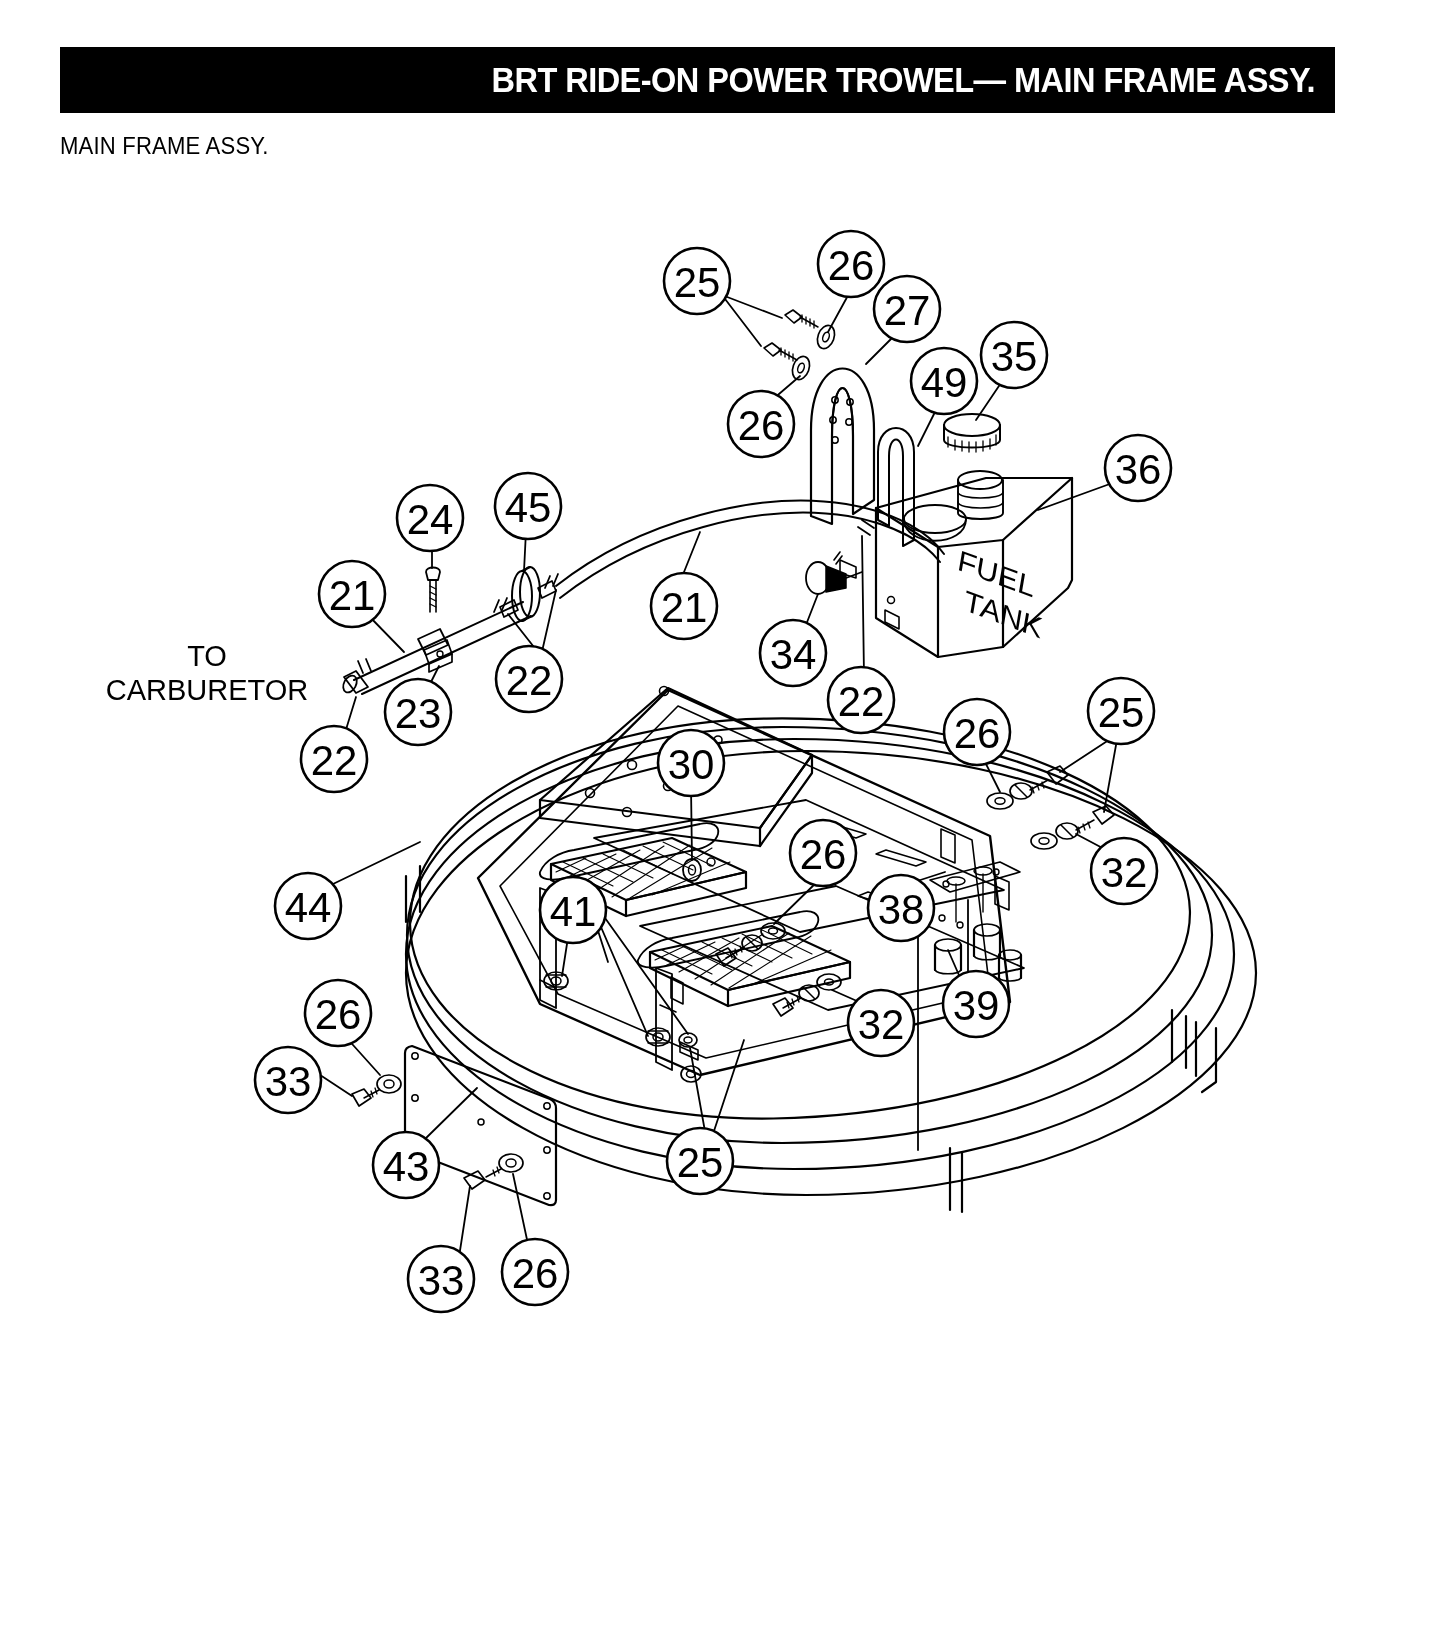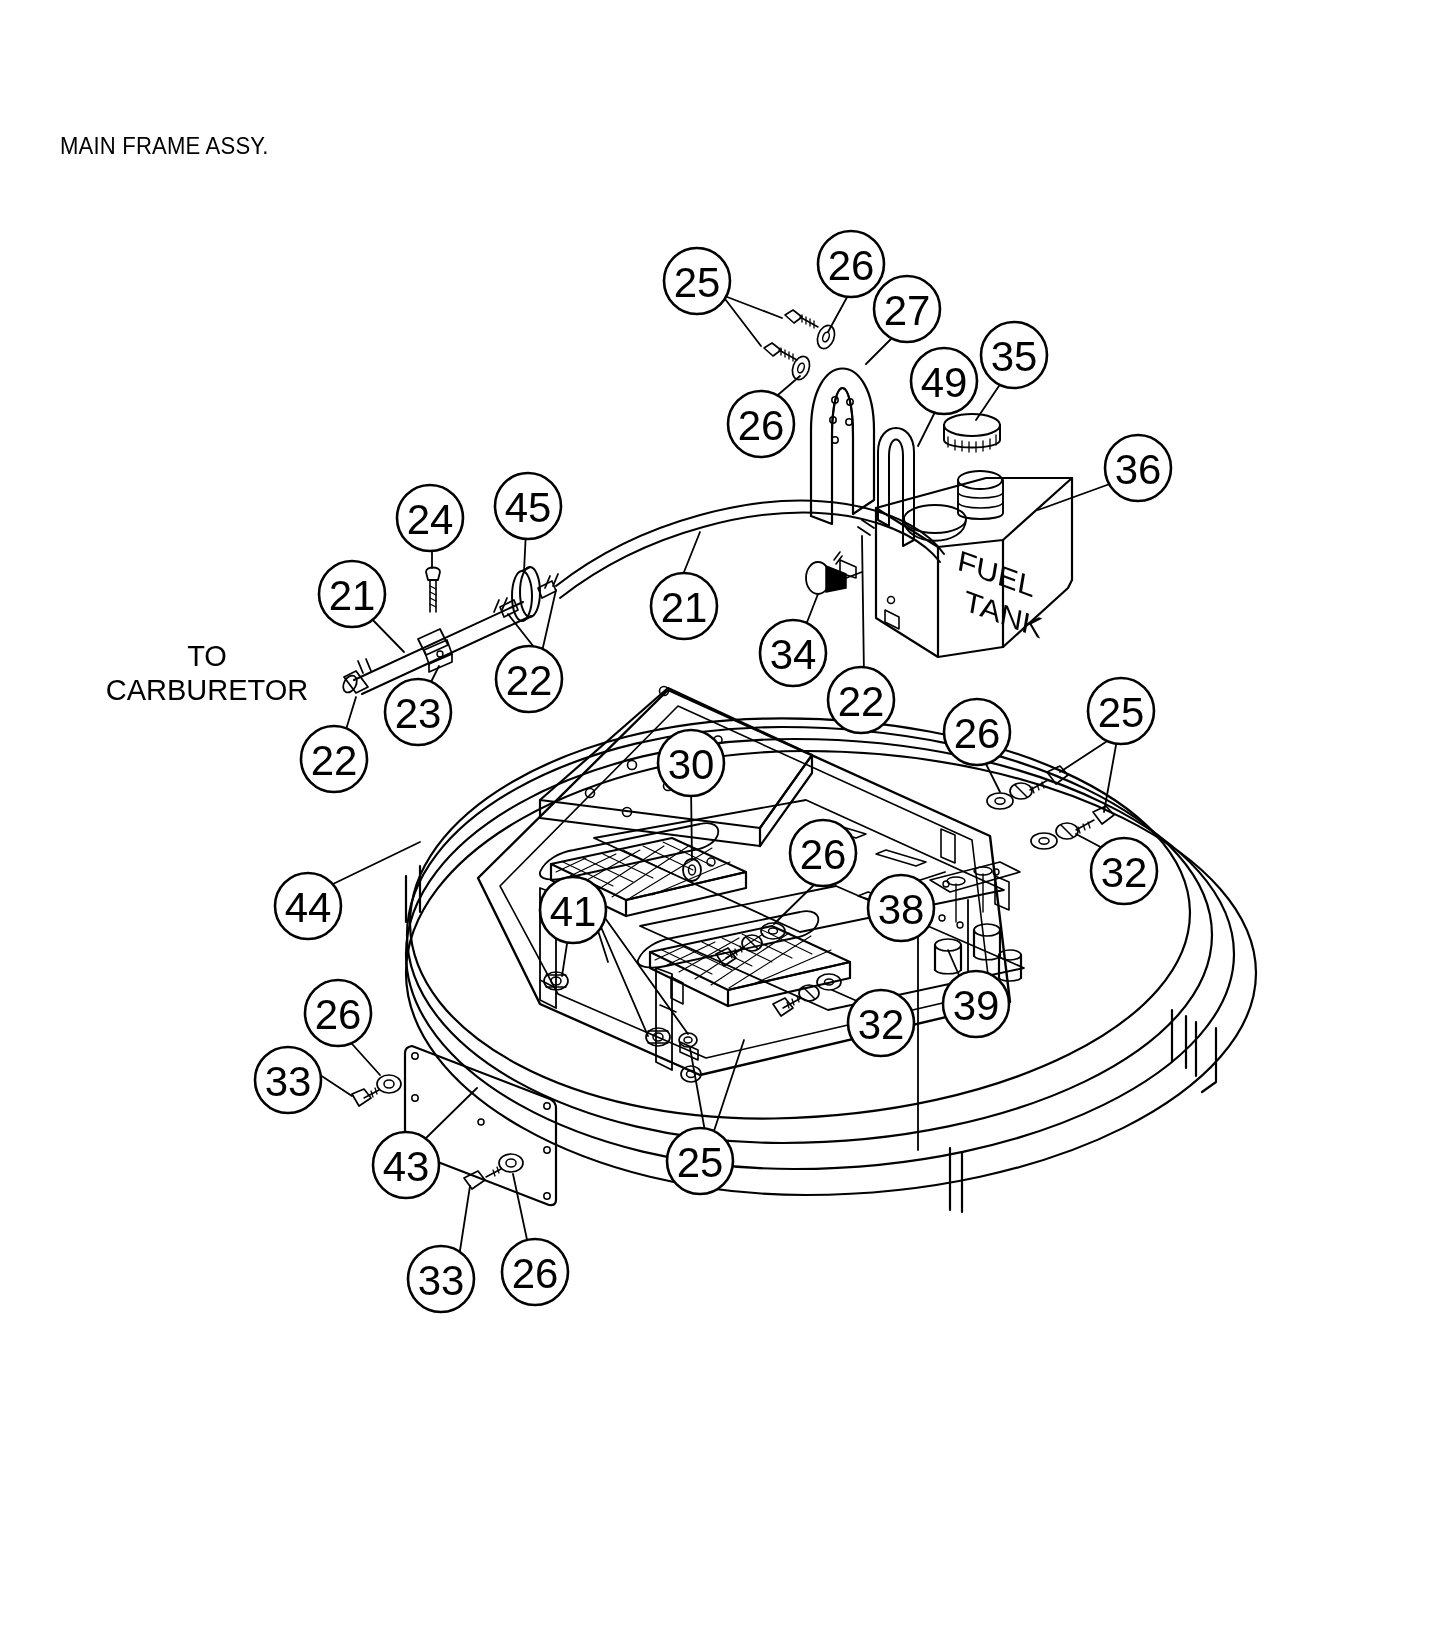--- a/index.html
+++ b/index.html
@@ -83,20 +83,23 @@
     font-size: 30px;
     font-style: italic;
     fill: #000;
   }
 </style>
 </head>
 <body>
 
 <div id="page">
 
+  <div class="title-bar">
+    <div class="title-text">BRT RIDE-ON POWER TROWEL— MAIN FRAME ASSY.</div>
+  </div>
 
   <div class="subtitle">MAIN FRAME  ASSY.</div>
 
   <div id="drawing">
     <svg width="1445" height="1650" viewBox="0 0 1445 1650" xmlns="http://www.w3.org/2000/svg" fill="none" stroke="#000" stroke-width="2.2" stroke-linecap="round" stroke-linejoin="round">
 
       <g>
 
         <path d="M 400 900
                  C 400 790, 560 700, 760 700

